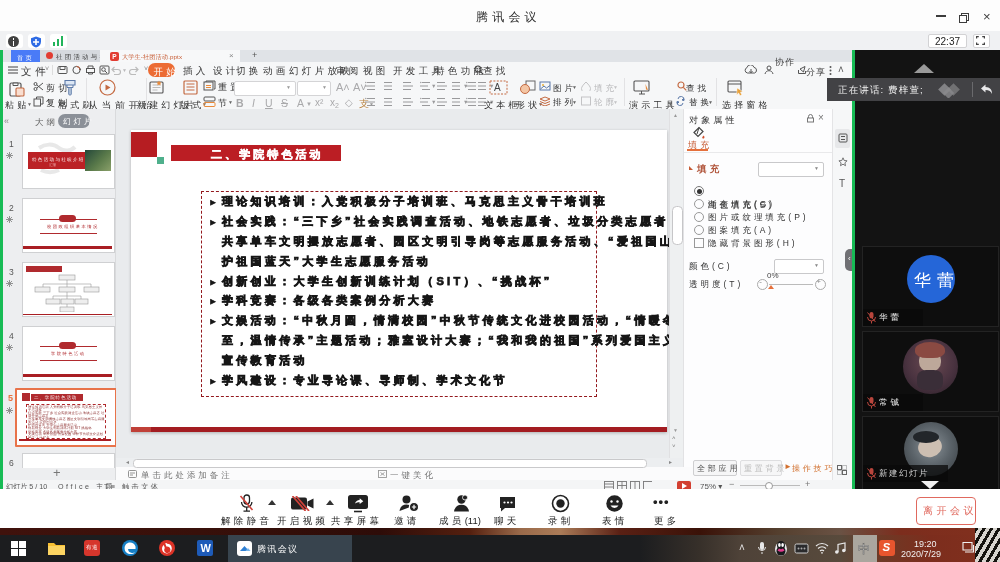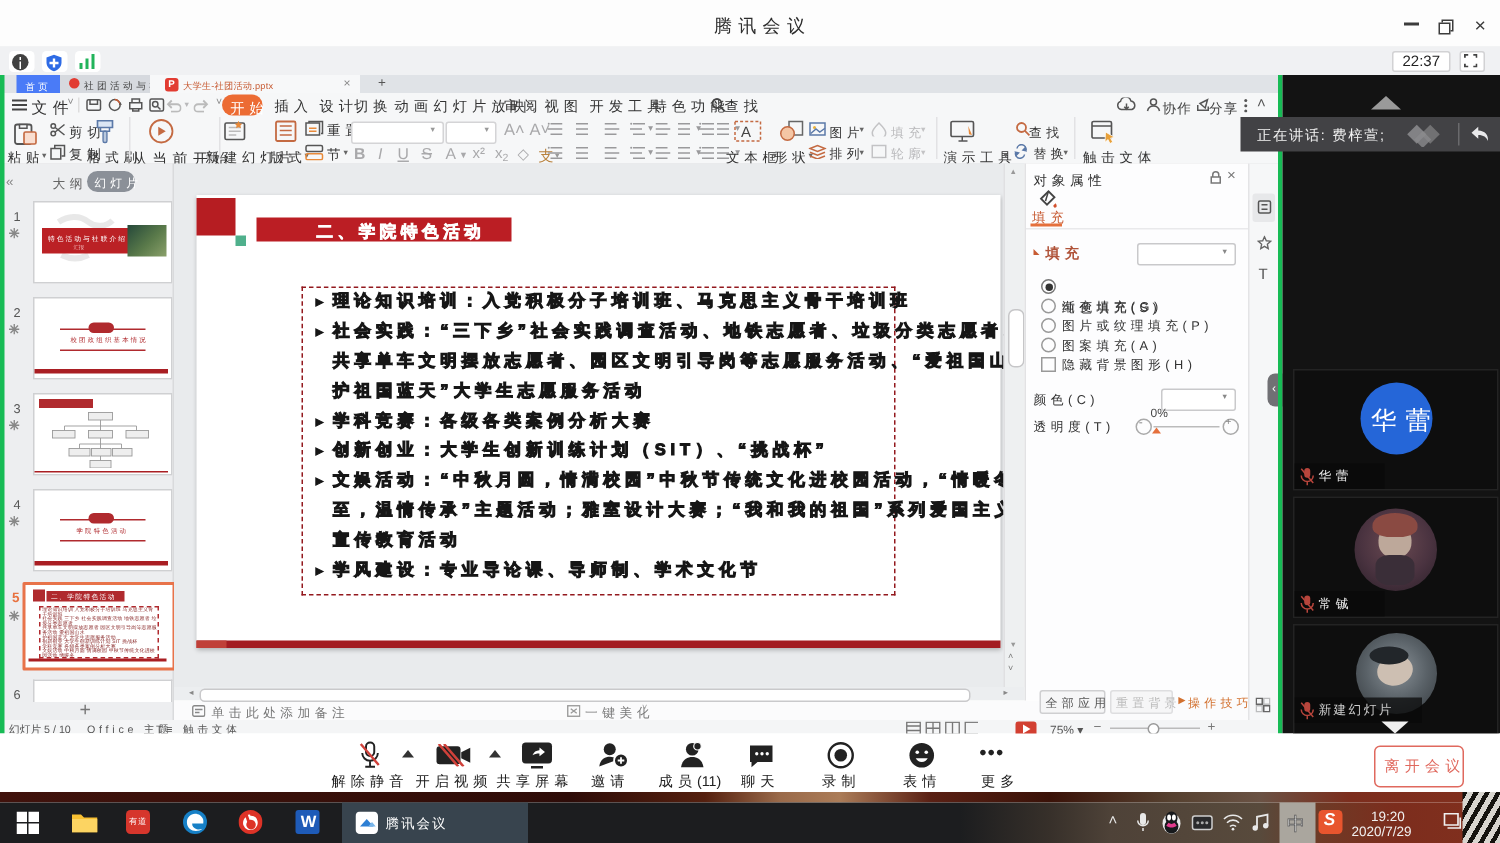--- a/index.html
+++ b/index.html
@@ -112,21 +112,21 @@
     </svg>
 <div class="a tx cjk" style="left:483px;top:65px;font-size:9.5px;color:#333">查找</div>
 <svg class="a" style="left:744px;top:65px" width="14" height="10" viewBox="0 0 14 10" fill="none" stroke="#555" stroke-width="1">
       <path d="M3.5 8A2.8 2.8 0 013 2.6 3.6 3.6 0 0110 2.4 2.9 2.9 0 0110.6 8z"></path>
       <path d="M5.5 6.2l1.5 1.6 1.5-1.6M7 7.5V4"></path>
     </svg>
 <svg class="a" style="left:764px;top:65px" width="10" height="10" viewBox="0 0 10 10" fill="none" stroke="#555" stroke-width="1">
       <circle cx="5" cy="3" r="2"></circle>
       <path d="M1 9c.5-2.2 2-3.3 4-3.3S8.5 6.8 9 9"></path>
     </svg>
-<div class="a tx" style="left:775px;top:66px;font-size:9px;color:#444;letter-spacing:.1em">协作</div>
+<div class="a tx" style="left:775px;top:56px;font-size:9px;color:#444;letter-spacing:.1em">协作</div>
 <svg class="a" style="left:797px;top:65px" width="10" height="10" viewBox="0 0 10 10" fill="none" stroke="#555" stroke-width="1">
       <path d="M3 4L8 1.5 6.5 7z"></path>
       <path d="M1.5 5v3.5h7V6"></path>
     </svg>
 <div class="a tx" style="left:806px;top:66px;font-size:9px;color:#444;letter-spacing:.1em">分享</div>
 <svg class="a" style="left:829px;top:66px" width="3" height="9" viewBox="0 0 3 9" fill="#555">
       <circle cx="1.5" cy="1" r="1"></circle>
       <circle cx="1.5" cy="4.5" r="1"></circle>
       <circle cx="1.5" cy="8" r="1"></circle>
     </svg>
@@ -321,21 +321,21 @@
       <path d="M8.5 2.5L9 4.5 7 4zM2.5 7.5L2 5.5 4 6z" fill="#5b79a8"></path>
     </svg>
 <div class="a tx cjk" style="left:689px;top:97px;font-size:8.5px;color:#333">替换</div>
     <div class="a tx" style="left:708px;top:99px;font-size:5px;color:#666">▼</div>
 <div class="a" style="left:716px;top:78px;width:1px;height:28px;background:#e2e2e4"></div>
 <svg class="a" style="left:727px;top:80px" width="18" height="16" viewBox="0 0 18 16" fill="none">
       <rect x="1" y="1" width="13" height="11" rx="1" stroke="#555" stroke-width="1.1"></rect>
       <path d="M1 4h13" stroke="#555"></path>
       <path d="M10 8l6 3.5-2.6.6 1.4 2.6-1.8 1-1.4-2.7-1.9 1.9z" fill="#e8a13a" stroke="#fff" stroke-width=".5"></path>
     </svg>
-<div class="a tx cjk" style="left:722px;top:99px;font-size:9px;color:#333">触击文体</div>
+<div class="a tx cjk" style="left:722px;top:99px;font-size:9px;color:#333">选择窗格</div>
 
 <div class="a" id="lpanel" style="left:0;top:109px;width:115px;height:371px;background:#edeef0;border-right:1px solid #d9dadc"></div>
 
 <div class="a tx" style="left:4px;top:116px;font-size:9px;color:#888">«</div>
 <div class="a tx cjk" style="left:35px;top:117px;font-size:8.5px;color:#666">大纲</div>
 <div class="a" style="left:58px;top:114px;width:32px;height:14px;background:#8b9098;border-radius:7px"></div>
 <div class="a tx cjk" style="left:63px;top:117px;font-size:8.5px;color:#fff;transform:scale(.92);transform-origin:0 0">幻灯片</div>
 
 <div class="a tx" style="left:9px;top:139px;font-size:8.5px;color:#555">1</div>
 <svg class="a" style="left:6px;top:152px" width="7" height="7" viewBox="0 0 7 7" stroke="#888" stroke-width=".9">
@@ -417,22 +417,22 @@
 <div class="a" style="left:131px;top:132px;width:26px;height:25px;background:#b61d22"></div>
 <div class="a" style="left:157px;top:157px;width:7px;height:7px;background:#4fb08c"></div>
 <div class="a" style="left:171px;top:145px;width:170px;height:15.5px;background:#bb1e24"></div>
 <div class="a tx" style="left:211px;top:147px;font-size:11px;font-weight:bold;color:#fff;letter-spacing:.28em;-webkit-text-stroke:.5px #fff">二、学院特色活动</div>
 <div class="a" style="left:201px;top:191px;width:394px;height:204px;border:1.5px dashed #93191e"></div>
 <div class="a" id="bullets" style="left:209px;top:192px;width:390px;font-size:11px;font-weight:bold;color:#161616;line-height:19.9px;letter-spacing:.30em">
       <div class="tx" style="height:19.9px"><span style="font-size:8px;letter-spacing:0">►</span><span style="display:inline-block;width:5px"></span><span class="cjk">理论知识培训：入党积极分子培训班、马克思主义骨干培训班</span></div>
       <div class="tx" style="height:19.9px"><span style="font-size:8px;letter-spacing:0">►</span><span style="display:inline-block;width:5px"></span><span class="cjk">社会实践：“三下乡”社会实践调查活动、地铁志愿者、垃圾分类志愿者、</span></div>
       <div class="tx" style="height:19.9px"><span style="display:inline-block;width:13px"></span><span class="cjk">共享单车文明摆放志愿者、园区文明引导岗等志愿服务活动、“爱祖国山水，</span></div>
       <div class="tx" style="height:19.9px"><span style="display:inline-block;width:13px"></span><span class="cjk">护祖国蓝天”大学生志愿服务活动</span></div>
+      <div class="tx" style="height:19.9px"><span style="font-size:8px;letter-spacing:0">►</span><span style="display:inline-block;width:5px"></span><span class="cjk">创新创业：大学生创新训练计划（SIT）、“挑战杯”</span></div>
       <div class="tx" style="height:19.9px"><span style="font-size:8px;letter-spacing:0">►</span><span style="display:inline-block;width:5px"></span><span class="cjk">学科竞赛：各级各类案例分析大赛</span></div>
-      <div class="tx" style="height:19.9px"><span style="font-size:8px;letter-spacing:0">►</span><span style="display:inline-block;width:5px"></span><span class="cjk">创新创业：大学生创新训练计划（SIT）、“挑战杯”</span></div>
       <div class="tx" style="height:19.9px"><span style="font-size:8px;letter-spacing:0">►</span><span style="display:inline-block;width:5px"></span><span class="cjk">文娱活动：“中秋月圆，情满校园”中秋节传统文化进校园活动，“情暖冬</span></div>
       <div class="tx" style="height:19.9px"><span style="display:inline-block;width:13px"></span><span class="cjk">至，温情传承”主题活动；雅室设计大赛；“我和我的祖国”系列爱国主义</span></div>
       <div class="tx" style="height:19.9px"><span style="display:inline-block;width:13px"></span><span class="cjk">宣传教育活动</span></div>
       <div class="tx" style="height:19.9px"><span style="font-size:8px;letter-spacing:0">►</span><span style="display:inline-block;width:5px"></span><span class="cjk">学风建设：专业导论课、导师制、学术文化节</span></div>
     </div>
 <div class="a" style="left:131px;top:427px;width:536px;height:5px;background:#a31c21"></div>
 <div class="a" style="left:131px;top:427px;width:20px;height:5px;background:#c04038"></div>
 
 <div class="a" style="left:669px;top:109px;width:14px;height:349px;background:#eef0f1;border-left:1px solid #e0e0e2"></div>
 <div class="a" style="left:671.5px;top:206px;width:9px;height:37px;background:#fff;border:1px solid #c6c6c8;border-radius:4.5px"></div>

